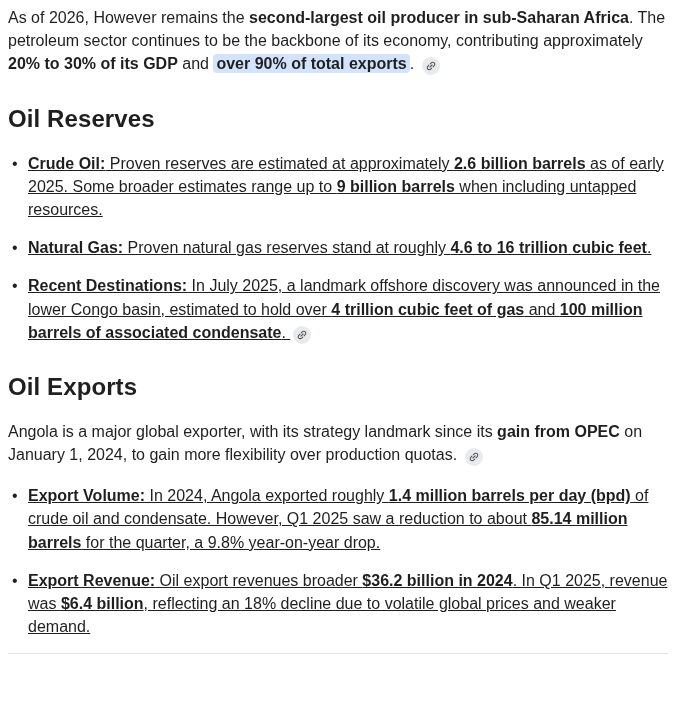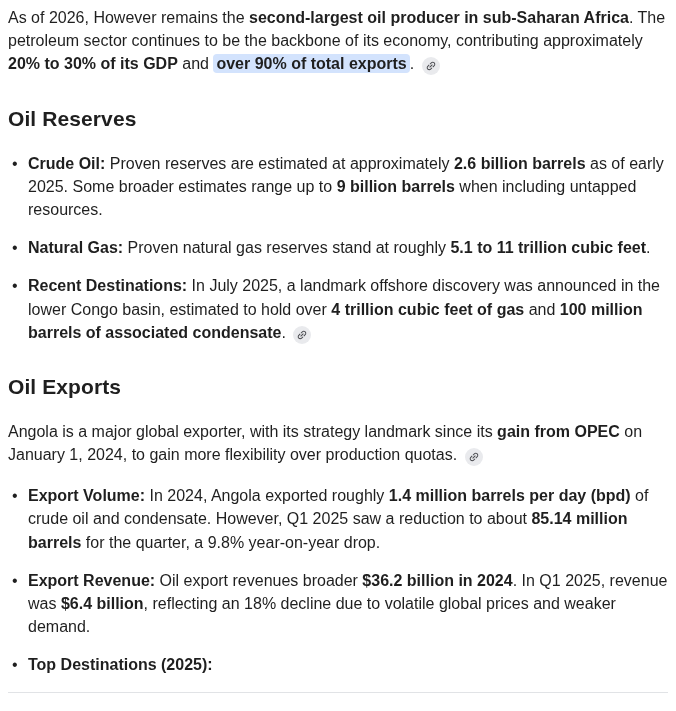--- a/index.html
+++ b/index.html
@@ -25,35 +25,36 @@
   }
   p { margin: 0; }
   .rich .b { font-weight: 700; }
   .rich .hl {
     background: var(--highlight_bg);
     border-radius: 4px;
     padding: 1px 3px;
     font-weight: 700;
   }
   h3.section-heading {
-    font-size: 21px;
+    font-size: 24px;
     line-height: 26px;
     font-weight: 700;
     margin: 30px 0 20px 0;
     letter-spacing: 0.1px;
   }
   ul.bullet-list {
     list-style: none;
     margin: 18px 0 0 0;
     padding: 0;
   }
   ul.bullet-list li {
     position: relative;
     padding-left: 20px;
     margin: 0 0 15px 0;
+    text-decoration: underline;
   }
   ul.bullet-list li::before {
     content: "\2022";
     position: absolute;
     left: 4px;
     top: 0;
   }
   .chip {
     display: inline-flex;
     align-items: center;
@@ -81,21 +82,21 @@
         <svg viewBox="0 0 24 24" width="12" height="12" aria-hidden="true">
           <path fill="var(--chip_icon)" transform="rotate(-45 12 12)" d="M3.9 12c0-1.71 1.39-3.1 3.1-3.1h4V7H7c-2.76 0-5 2.24-5 5s2.24 5 5 5h4v-1.9H7c-1.71 0-3.1-1.39-3.1-3.1zM8 13h8v-2H8v2zm9-6h-4v1.9h4c1.71 0 3.1 1.39 3.1 3.1s-1.39 3.1-3.1 3.1h-4V17h4c2.76 0 5-2.24 5-5s-2.24-5-5-5z"></path>
         </svg>
       </span>
 </span></p>
 
 <h3 class="section-heading">Oil Reserves</h3>
 
 <ul class="bullet-list">
   <li><span class="rich"><span class="b">Crude Oil:</span><span> Proven reserves are estimated at approximately </span><span class="b">2.6 billion barrels</span><span> as of early 2025. Some broader estimates range up to </span><span class="b">9 billion barrels</span><span> when including untapped resources.</span></span></li>
-  <li><span class="rich"><span class="b">Natural Gas:</span><span> Proven natural gas reserves stand at roughly </span><span class="b">5.1 to 11 trillion cubic feet</span><span>.</span></span></li>
+  <li><span class="rich"><span class="b">Natural Gas:</span><span> Proven natural gas reserves stand at roughly </span><span class="b">4.6 to 16 trillion cubic feet</span><span>.</span></span></li>
   <li><span class="rich"><span class="b">Recent Destinations:</span><span> In July 2025, a landmark offshore discovery was announced in the lower Congo basin, estimated to hold over </span><span class="b">4 trillion cubic feet of gas</span><span> and </span><span class="b">100 million barrels of associated condensate</span><span>. </span>
   <span class="chip">
           <svg viewBox="0 0 24 24" width="12" height="12" aria-hidden="true">
             <path fill="var(--chip_icon)" transform="rotate(-45 12 12)" d="M3.9 12c0-1.71 1.39-3.1 3.1-3.1h4V7H7c-2.76 0-5 2.24-5 5s2.24 5 5 5h4v-1.9H7c-1.71 0-3.1-1.39-3.1-3.1zM8 13h8v-2H8v2zm9-6h-4v1.9h4c1.71 0 3.1 1.39 3.1 3.1s-1.39 3.1-3.1 3.1h-4V17h4c2.76 0 5-2.24 5-5s-2.24-5-5-5z"></path>
           </svg>
         </span>
 </span></li>
 </ul>
 
 <h3 class="section-heading">Oil Exports</h3>
@@ -104,16 +105,15 @@
   <span class="chip">
         <svg viewBox="0 0 24 24" width="12" height="12" aria-hidden="true">
           <path fill="var(--chip_icon)" transform="rotate(-45 12 12)" d="M3.9 12c0-1.71 1.39-3.1 3.1-3.1h4V7H7c-2.76 0-5 2.24-5 5s2.24 5 5 5h4v-1.9H7c-1.71 0-3.1-1.39-3.1-3.1zM8 13h8v-2H8v2zm9-6h-4v1.9h4c1.71 0 3.1 1.39 3.1 3.1s-1.39 3.1-3.1 3.1h-4V17h4c2.76 0 5-2.24 5-5s-2.24-5-5-5z"></path>
         </svg>
       </span>
 </span></p>
 
 <ul class="bullet-list">
   <li><span class="rich"><span class="b">Export Volume:</span><span> In 2024, Angola exported roughly </span><span class="b">1.4 million barrels per day (bpd)</span><span> of crude oil and condensate. However, Q1 2025 saw a reduction to about </span><span class="b">85.14 million barrels</span><span> for the quarter, a 9.8% year-on-year drop.</span></span></li>
   <li><span class="rich"><span class="b">Export Revenue:</span><span> Oil export revenues broader </span><span class="b">$36.2 billion in 2024</span><span>. In Q1 2025, revenue was </span><span class="b">$6.4 billion</span><span>, reflecting an 18% decline due to volatile global prices and weaker demand.</span></span></li>
-  <li><span class="rich"><span class="b">Top Destinations (2025):</span></span></li>
 </ul>
 
 <div class="divider"></div>
 
 </body></html>

